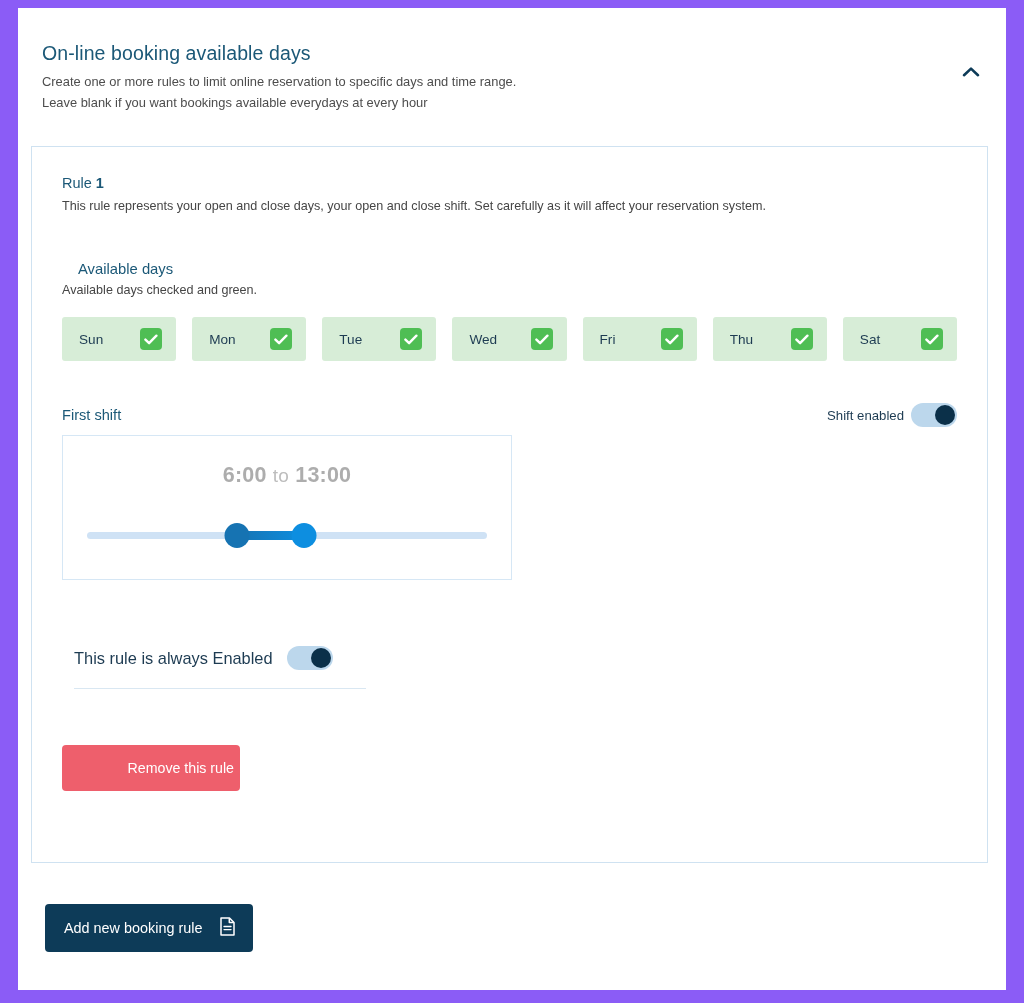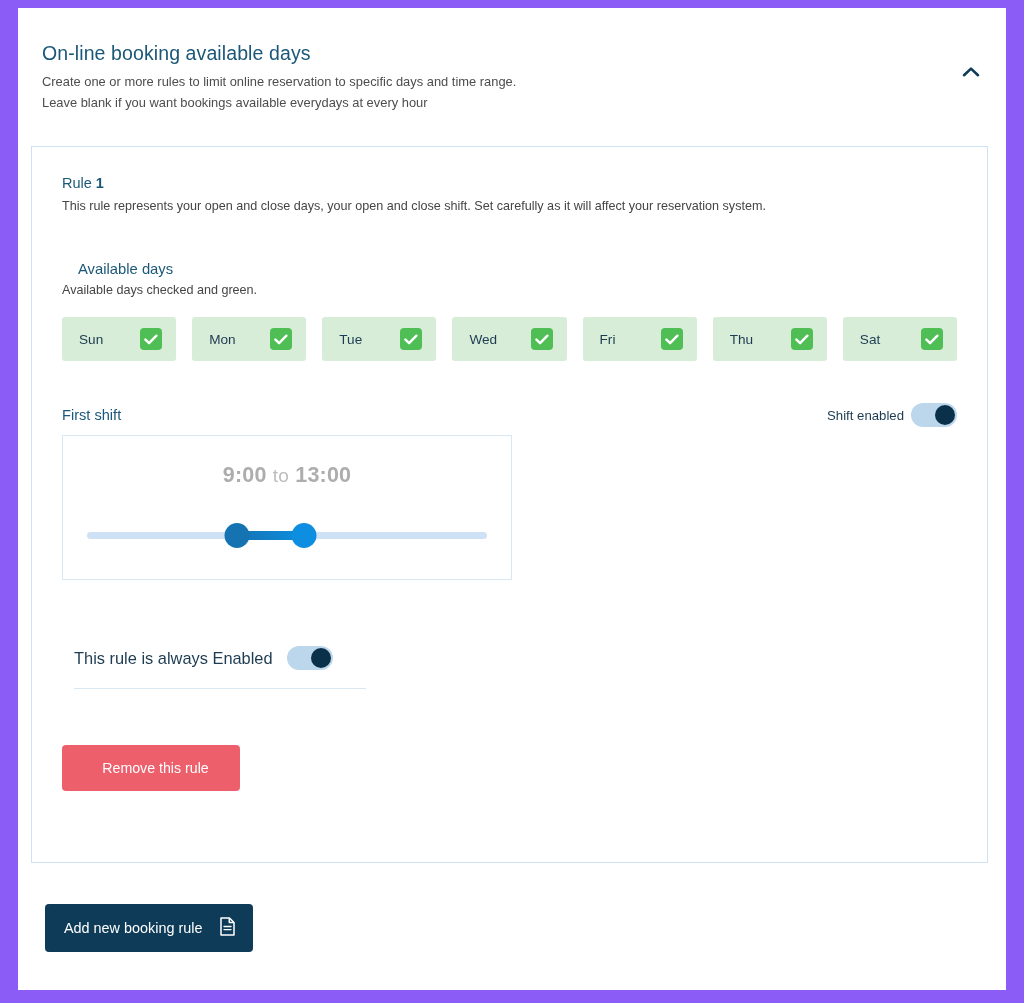--- a/index.html
+++ b/index.html
@@ -224,21 +224,21 @@
   .remove-btn {
     margin: 56px 0 0 0;
     width: 178px; height: 46px;
     background: #ee5f6c;
     color: #ffffff;
     border: none;
     border-radius: 4px;
     font-size: 14.2px;
     font-family: "Liberation Sans", sans-serif;
     cursor: pointer;
-    text-align: center;
+    text-align: right;
     padding-left: 15px;
   }
   .add-btn {
     position: absolute;
     left: 27px; bottom: 38px;
     height: 48px;
     padding: 0 18px 0 19px;
     background: #0d3b58;
     color: #ffffff;
     border: none;
@@ -340,21 +340,21 @@
           </div>
         </div>
 
         
         <div class="shift-row">
 
           <div class="shift-col first">
             <h4 class="shift-head">First shift</h4>
             <div class="shift-box">
               <div class="shift-times">
-                <span>9:00</span>
+                <span>6:00</span>
                 <span class="sep">to</span>
                 <span>13:00</span>
               </div>
               <div class="slider">
                 <div class="slider-rail"></div>
                 <div class="slider-range" style="left:37.5%;right:45.83%"></div>
                 <div class="slider-handle handle-lo" style="left:37.5%"></div>
                 <div class="slider-handle handle-hi" style="left:54.17%"></div>
               </div>
             </div>

